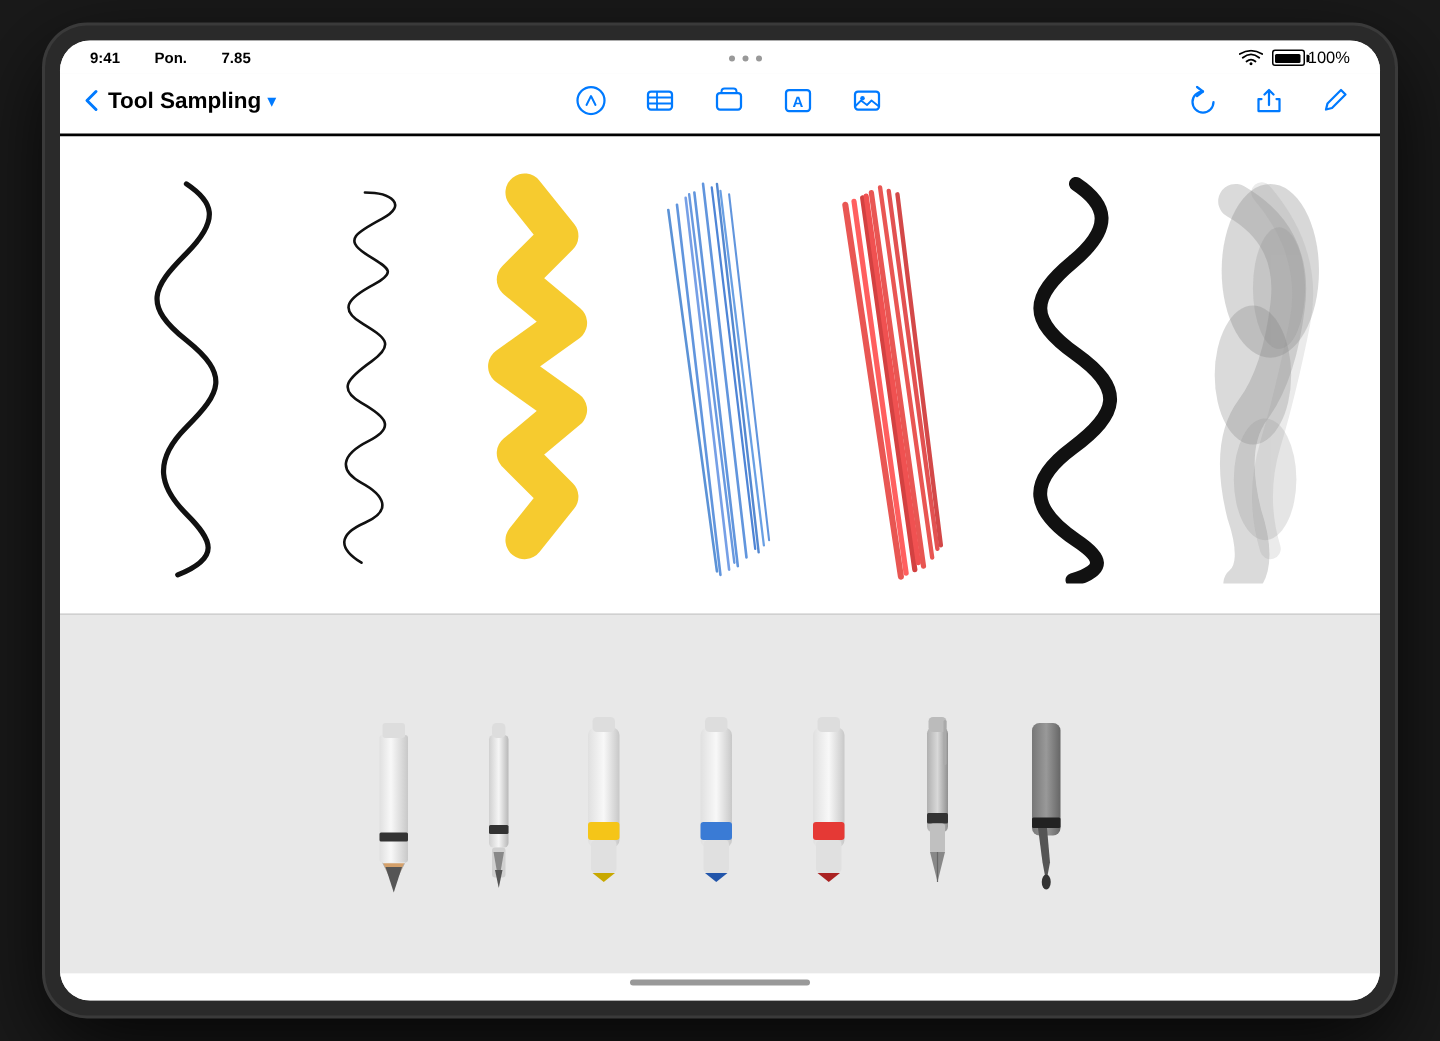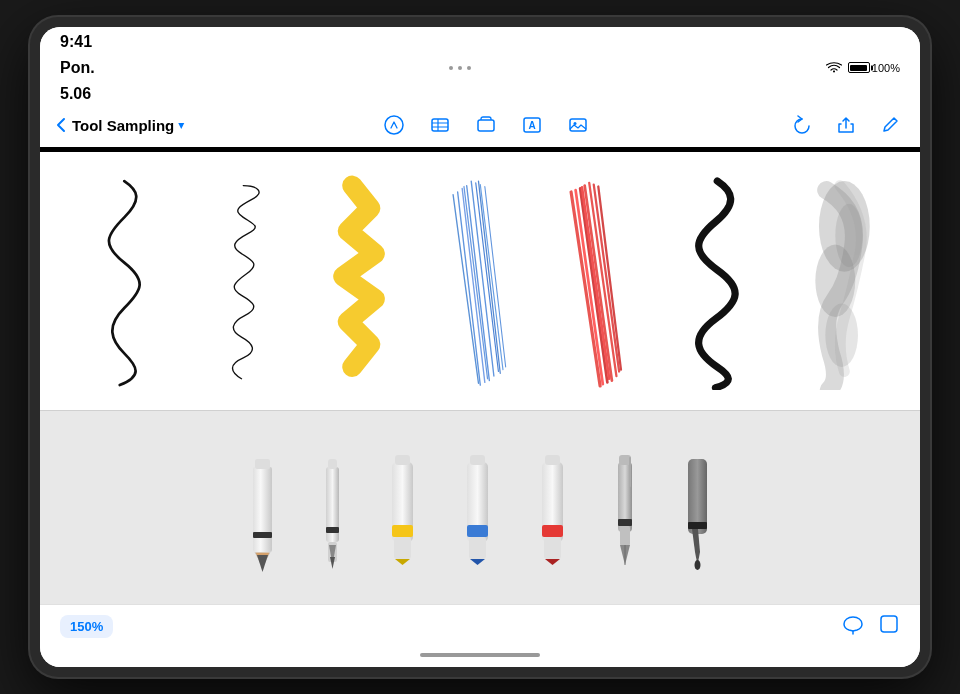--- a/index.html
+++ b/index.html
@@ -43,24 +43,23 @@
       padding: 6px 20px 4px;
       background: #fff;
       font-size: 11px;
       color: #000;
       font-weight: 500;
       flex-shrink: 0;
     }
 
     .status-left {
       display: flex;
-      gap: 8px;
-      font-size: 16px;
+      gap: 23px;
+      font-size: 10px;
       font-weight: 600;
-      flex-direction: column;
     }
 
     .status-center {
       display: flex;
       gap: 5px;
     }
 
     .status-dot {
       width: 4px;
       height: 4px;
@@ -116,21 +115,21 @@
       border-radius: 1px;
     }
 
     
     .toolbar {
       display: flex;
       align-items: center;
       justify-content: space-between;
       padding: 4px 16px 8px;
       background: #fff;
-      border-bottom: 5px solid #000000;
+      border-bottom: 2px solid #000000;
       flex-shrink: 0;
     }
 
     .toolbar-left {
       display: flex;
       align-items: center;
       gap: 6px;
     }
 
     .back-btn {
@@ -282,21 +281,21 @@
 </head>
 <body>
 
 <div class="ipad-frame">
   <div class="ipad-screen">
 
     <div class="status-bar">
       <div class="status-left">
         <span>9:41</span>
         <span>Pon.</span>
-        <span>5.06</span>
+        <span>7.85</span>
       </div>
       <div class="status-center">
         <div class="status-dot"></div>
         <div class="status-dot"></div>
         <div class="status-dot"></div>
       </div>
       <div class="status-right">
         <svg class="wifi-icon" viewBox="0 0 16 12">
           <path d="M8 10.5 a1 1 0 1 1 0.01 0" fill="#000"></path>
           <path d="M5 8 Q8 5.5 11 8" fill="none" stroke="#000" stroke-width="1.2" stroke-linecap="round"></path>
@@ -612,35 +611,19 @@
 
             <path d="M22 92 L28 92 L30 115 L27.5 128 L25 115 Z" fill="#555"></path>
 
             <ellipse cx="27.5" cy="128" rx="3" ry="5" fill="#333"></ellipse>
           </svg>
         </div>
 
       </div>
     </div>
 
-    <div class="bottom-bar">
-      <div class="zoom-badge">150%</div>
-      <div class="bottom-right">
-        <div class="bottom-icon">
-          <svg width="22" height="22" viewBox="0 0 22 22">
-            <path d="M11 4 C6 4 2 7 2 11 C2 14 4 16 7 17 L11 18 L15 17 C18 16 20 14 20 11 C20 7 16 4 11 4 Z" fill="none" stroke="#007AFF" stroke-width="1.5"></path>
-            <path d="M11 18 L11 21" stroke="#007AFF" stroke-width="1.5" stroke-linecap="round"></path>
-          </svg>
-        </div>
-        <div class="bottom-icon">
-          <svg width="22" height="22" viewBox="0 0 22 22">
-            <rect x="3" y="3" width="16" height="16" rx="3" fill="none" stroke="#007AFF" stroke-width="1.5"></rect>
-          </svg>
-        </div>
-      </div>
-    </div>
 
     <div style="background:#fff; padding: 4px 0 6px; text-align:center;">
       <div class="home-indicator"></div>
     </div>
 
   </div>
 </div>
 
 </body></html>

